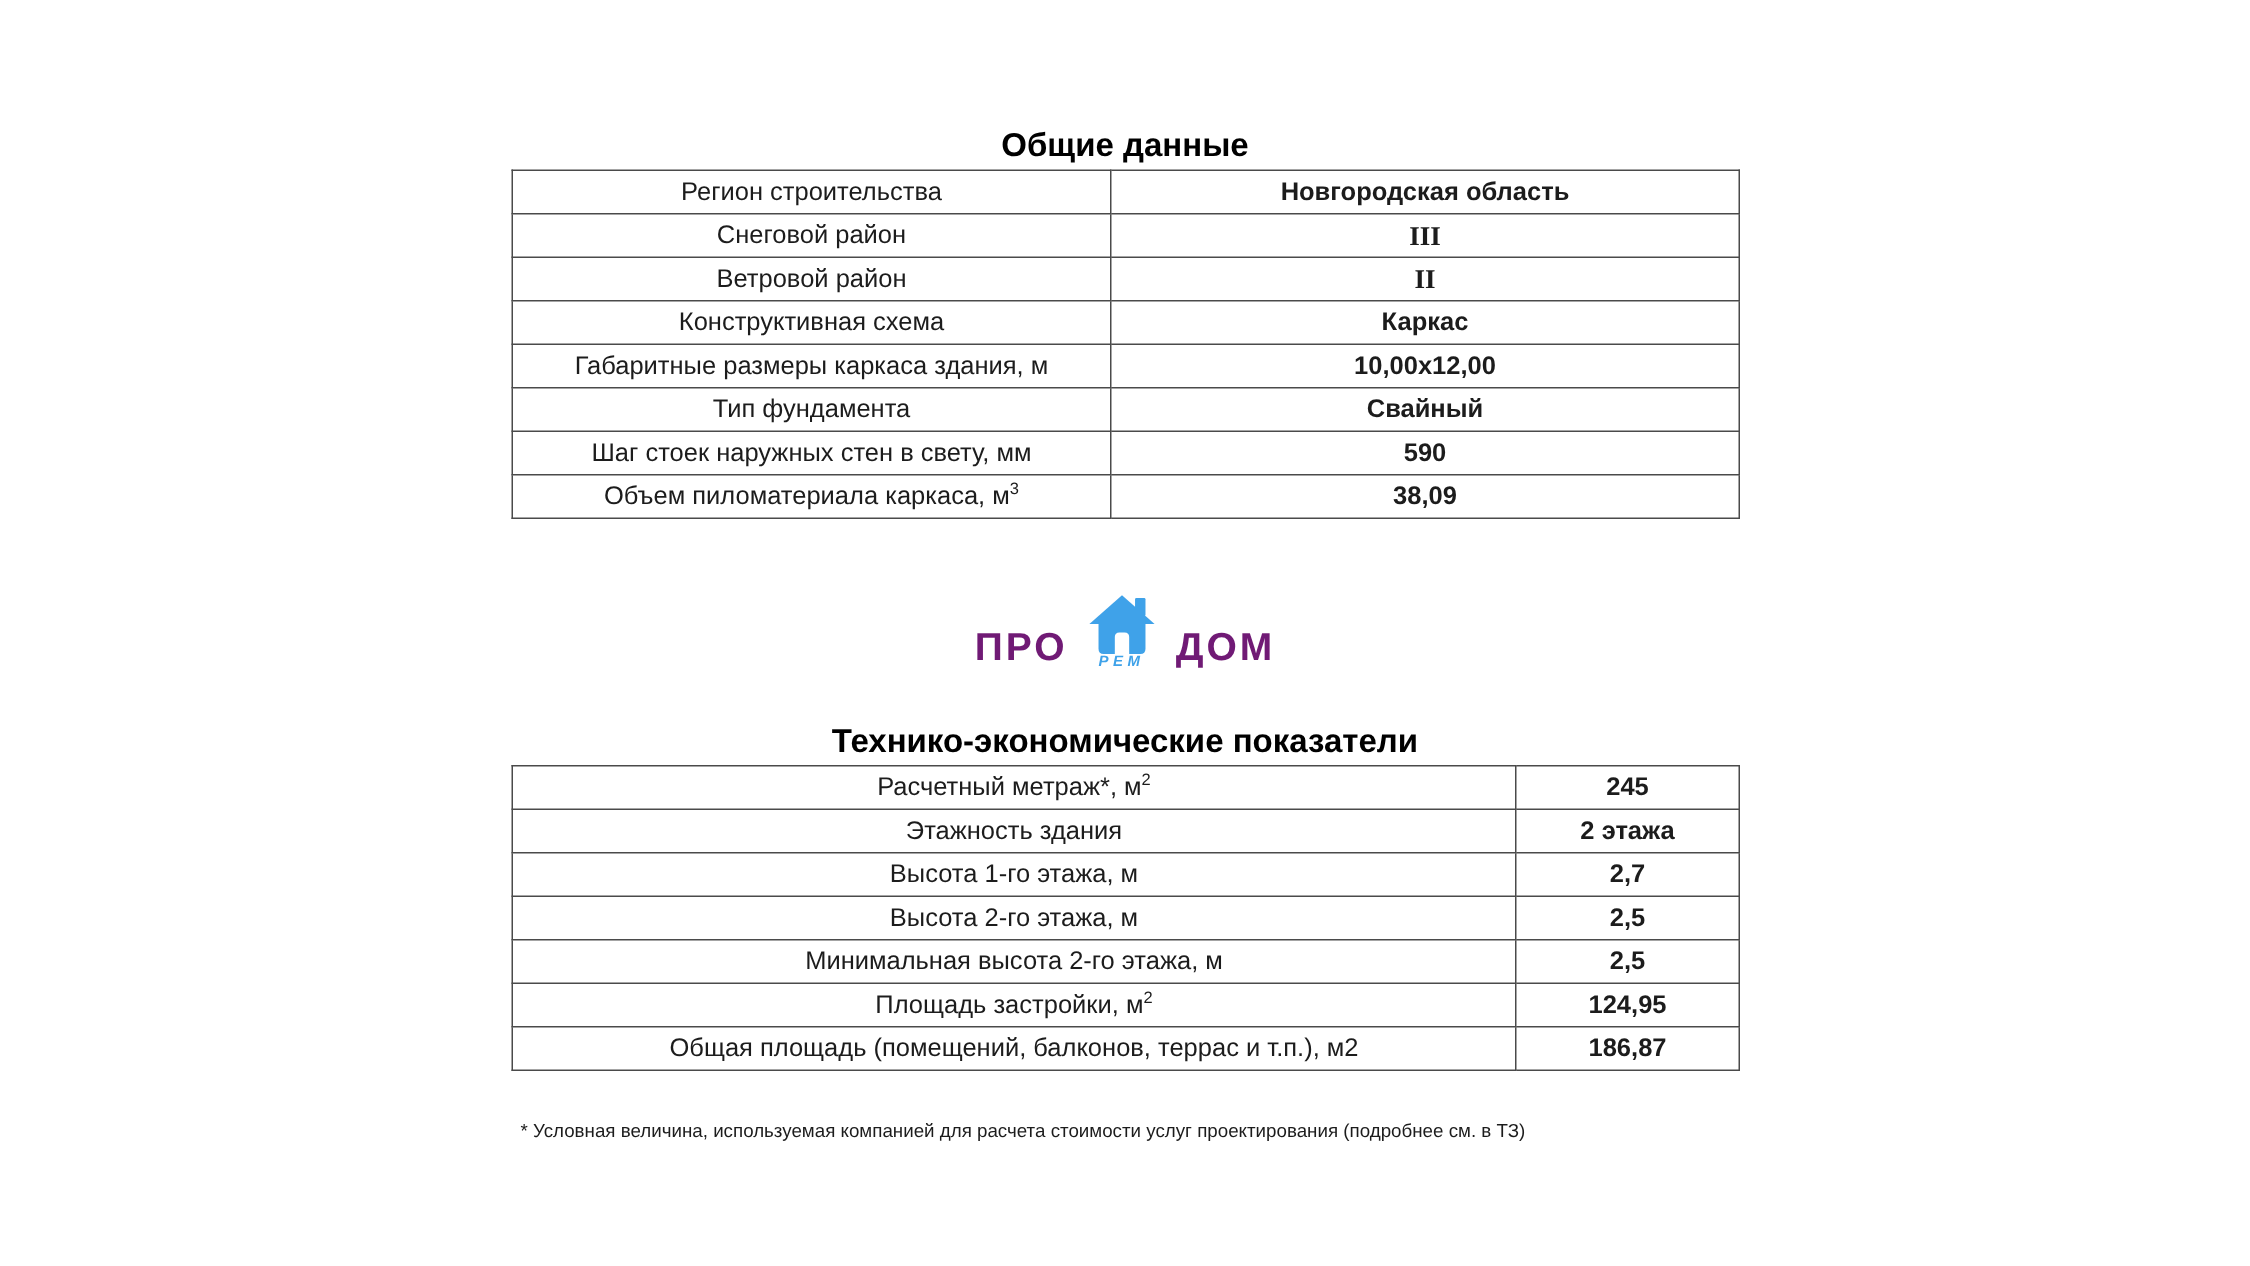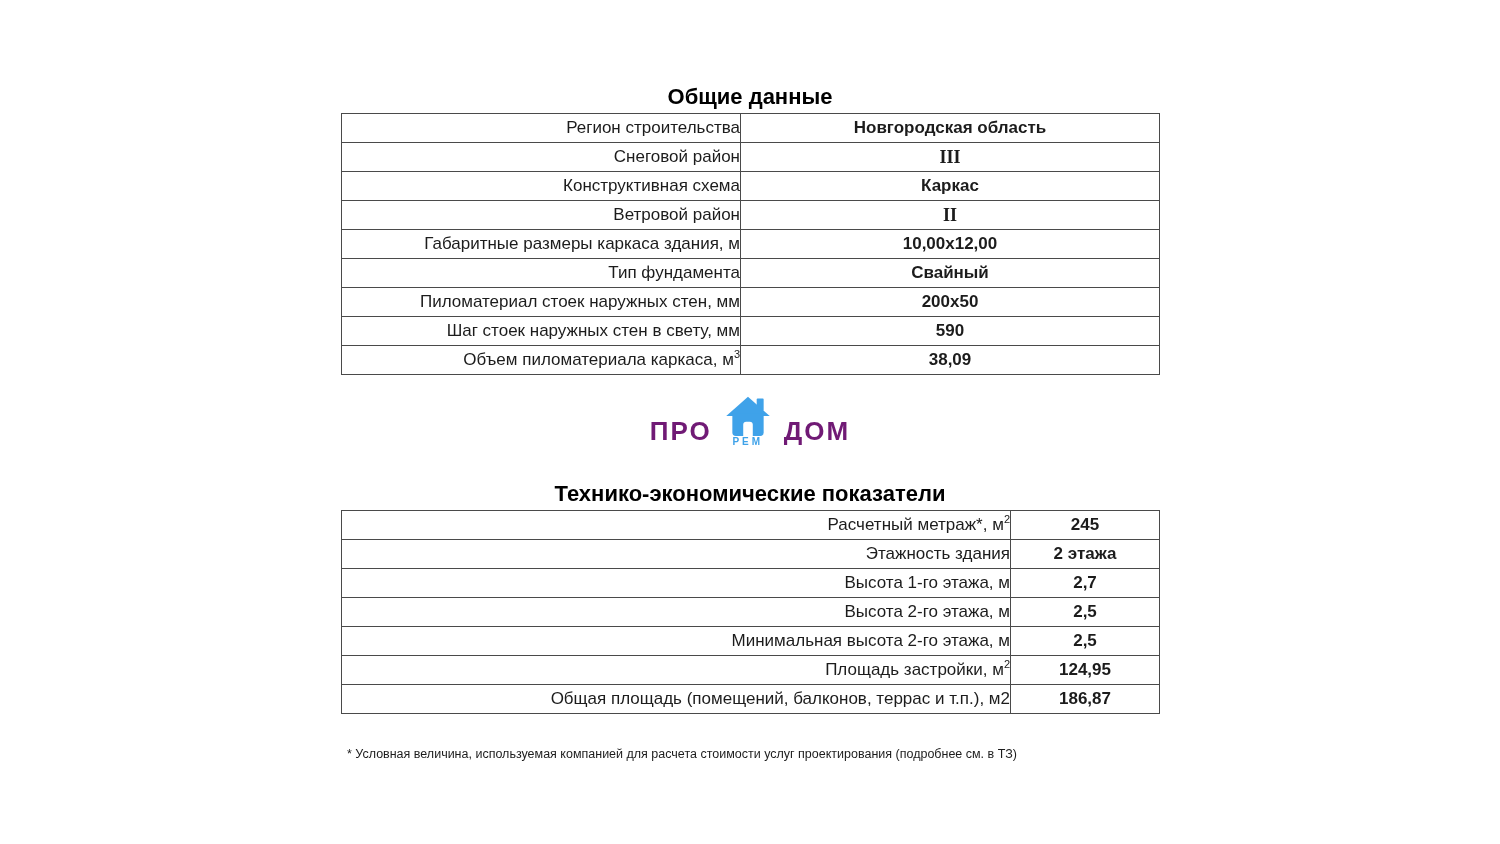--- a/index.html
+++ b/index.html
@@ -42,21 +42,21 @@
 
   table.data-table td {
     border: 1px solid #4a4a4a;
     height: 28px;
     padding: 0;
     overflow: hidden;
     white-space: nowrap;
   }
   td.label-cell {
     padding-left: 9px;
-    text-align: right;
+    text-align: center;
   }
   td.value-cell {
     text-align: center;
     font-weight: bold;
   }
   td.value-cell.roman {
     font-family: "Liberation Serif", "DejaVu Serif", serif;
     font-size: 18px;
   }
   sup {
@@ -88,20 +88,21 @@
     align-items: center;
     width: 54px;
   }
   .logo-sub {
     font-size: 10px;
     font-weight: 700;
     letter-spacing: 3px;
     line-height: 1;
     margin-top: 1px;
     color: #3fa2e9;
+    font-style: italic;
   }
   .footnote {
     position: absolute;
     left: 347px;
     top: 747px;
     font-size: 12.5px;
     color: #1c1c1c;
   }
 </style>
 </head>
@@ -119,38 +120,34 @@
     <tbody>
         <tr>
           <td class="label-cell">Регион строительства</td>
           <td class="value-cell">Новгородская область</td>
         </tr>
         <tr>
           <td class="label-cell">Снеговой район</td>
           <td class="value-cell roman">III</td>
         </tr>
         <tr>
+          <td class="label-cell">Ветровой район</td>
+          <td class="value-cell roman">II</td>
+        </tr>
+        <tr>
           <td class="label-cell">Конструктивная схема</td>
           <td class="value-cell">Каркас</td>
         </tr>
         <tr>
-          <td class="label-cell">Ветровой район</td>
-          <td class="value-cell roman">II</td>
-        </tr>
-        <tr>
           <td class="label-cell">Габаритные размеры каркаса здания, м</td>
           <td class="value-cell">10,00х12,00</td>
         </tr>
         <tr>
           <td class="label-cell">Тип фундамента</td>
           <td class="value-cell">Свайный</td>
-        </tr>
-        <tr>
-          <td class="label-cell">Пиломатериал стоек наружных стен, мм</td>
-          <td class="value-cell">200х50</td>
         </tr>
         <tr>
           <td class="label-cell">Шаг стоек наружных стен в свету, мм</td>
           <td class="value-cell">590</td>
         </tr>
         <tr>
           <td class="label-cell">Объем пиломатериала каркаса, м<sup>3</sup></td>
           <td class="value-cell">38,09</td>
         </tr>
       </tbody>

